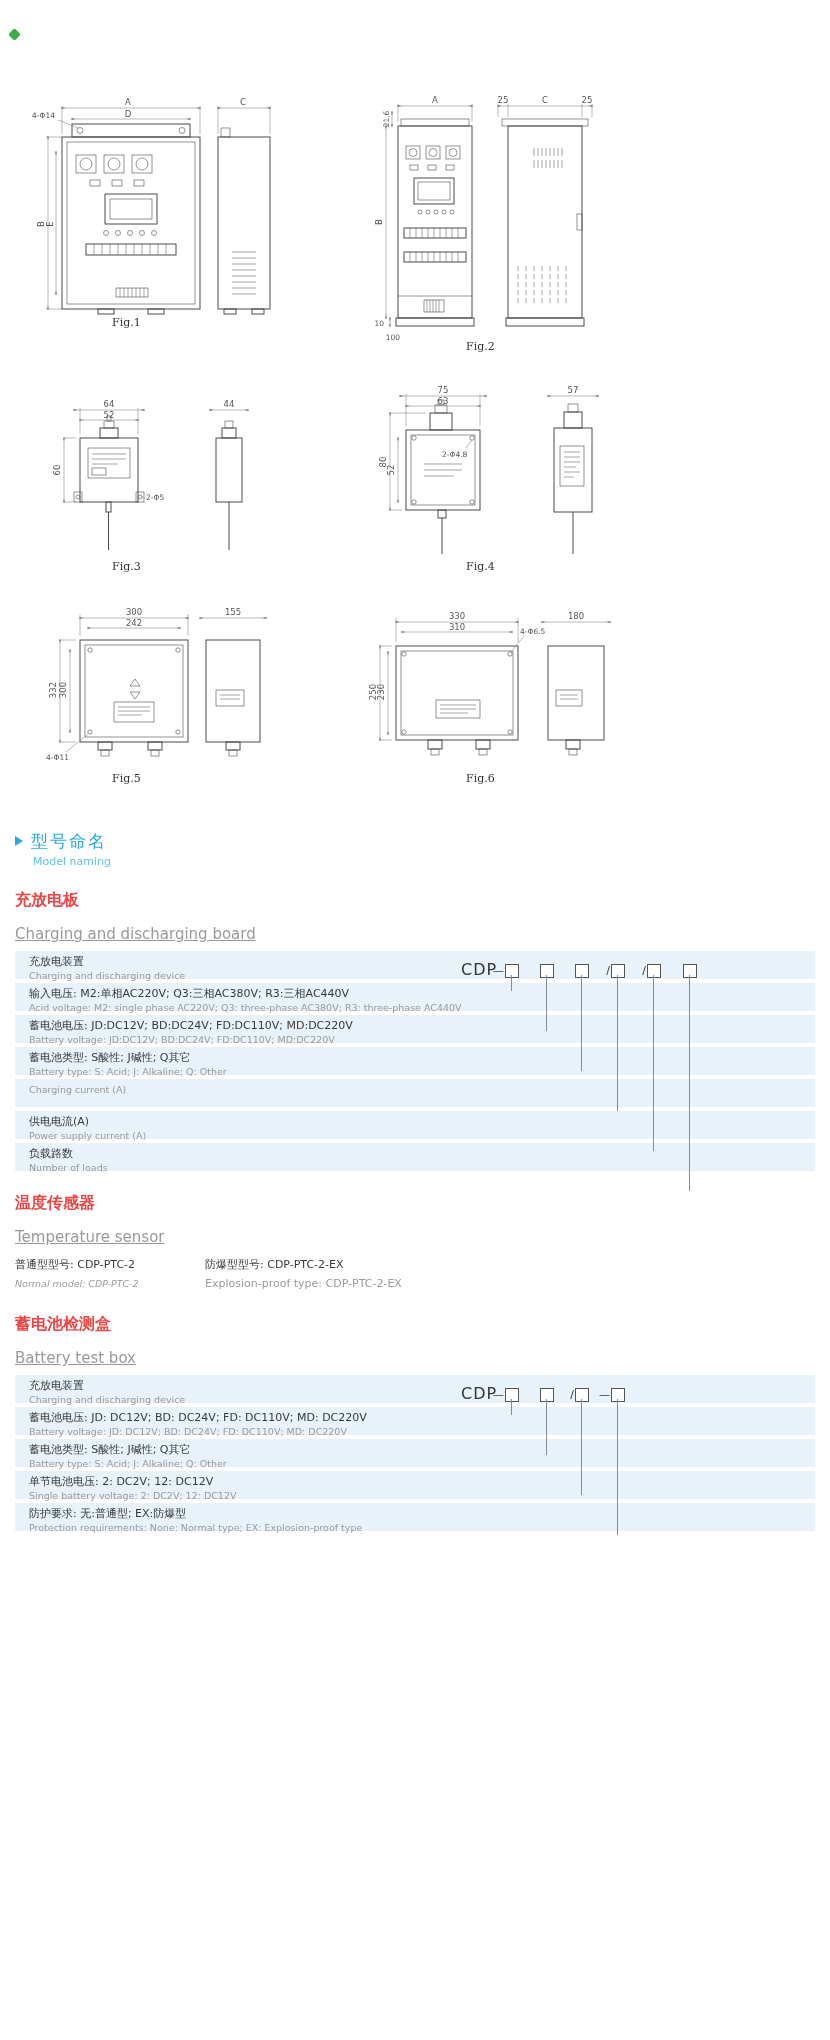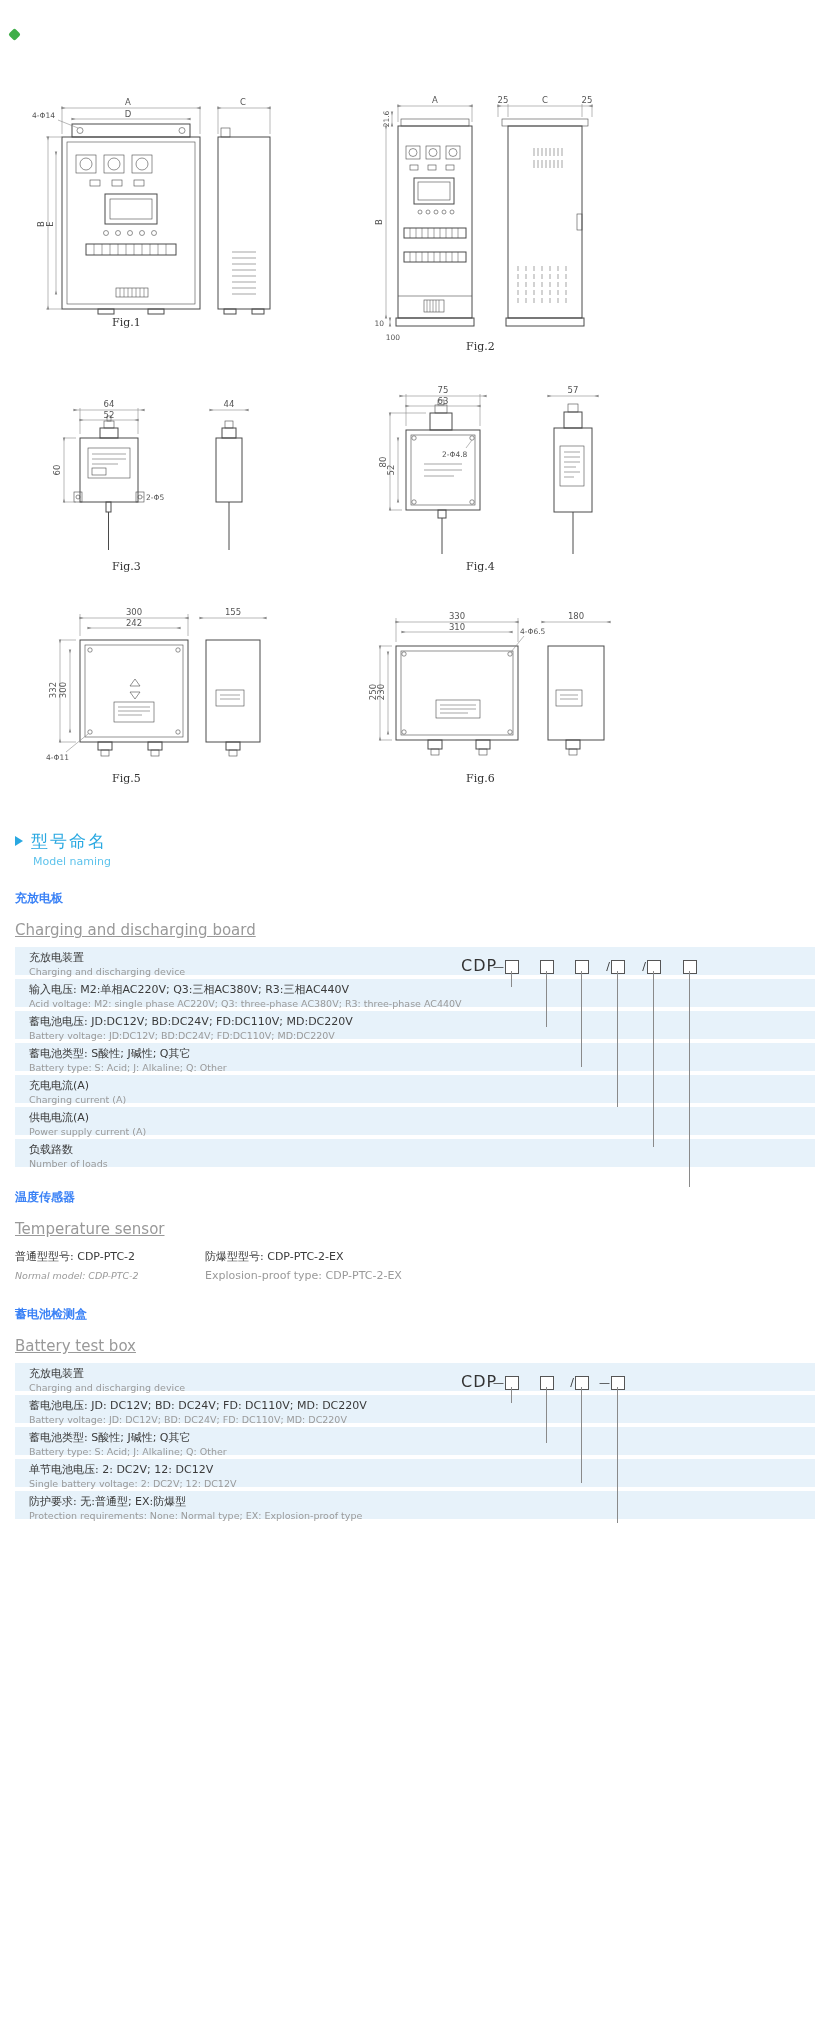--- a/index.html
+++ b/index.html
@@ -18,21 +18,21 @@
   svg .dts{font-size:7.5px;fill:#555;font-family:"DejaVu Sans",sans-serif;}
   svg .cap{font-size:11px;fill:#333;font-family:"DejaVu Serif",serif;}
   
   .content{position:relative;padding:0 15px;}
   .sec-head{margin-top:26px;}
   .tri{display:inline-block;width:0;height:0;border-left:8px solid #29a8e1;
     border-top:5px solid transparent;border-bottom:5px solid transparent;margin-right:8px;}
   .sec-title{font-size:17px;color:#29a8e1;letter-spacing:2px;vertical-align:middle;}
   .sec-sub{font-size:11px;color:#5ec3ec;margin:2px 0 0 18px;}
   .bhead{margin:22px 0 8px 0;}
-  .bh-zh{font-size:12px;font-weight:bold;color:#3b82f6;}
+  .bh-zh{font-size:16px;font-weight:bold;color:#ef4444;}
   .bh-en{font-size:15px;color:#999;margin-top:14px;text-decoration:underline;}
   .ntable{position:relative;}
   .trow{height:28px;margin-bottom:4px;background:#e7f2fa;box-sizing:border-box;
     padding:4px 0 0 14px;position:relative;}
   .trow .zh{font-size:11px;color:#3a3a3a;line-height:14px;}
   .trow .en{font-size:9.5px;color:#9a9a9a;line-height:13px;}
   .vline{position:absolute;top:24px;width:1px;background:#8a8a8a;}
   .mc{position:absolute;left:0;top:0;right:0;bottom:0;}
   .mc .prefix{position:absolute;left:446px;top:9px;font-size:16px;color:#333;letter-spacing:1px;}
   .slot{position:absolute;top:9px;width:34px;white-space:nowrap;}
@@ -363,21 +363,20 @@
     </div>
     <div class="trow">
       <div class="zh">蓄电池电压: JD:DC12V; BD:DC24V; FD:DC110V; MD:DC220V</div>
       <div class="en">Battery voltage: JD:DC12V; BD:DC24V; FD:DC110V; MD:DC220V</div>
     </div>
     <div class="trow">
       <div class="zh">蓄电池类型: S酸性; J碱性; Q其它</div>
       <div class="en">Battery type: S: Acid; J: Alkaline; Q: Other</div>
     </div>
     <div class="trow">
-      <div class="zh">充电电流(A)</div>
       <div class="en">Charging current (A)</div>
     </div>
     <div class="trow">
       <div class="zh">供电电流(A)</div>
       <div class="en">Power supply current (A)</div>
     </div>
     <div class="trow">
       <div class="zh">负载路数</div>
       <div class="en">Number of loads</div>
     </div>

